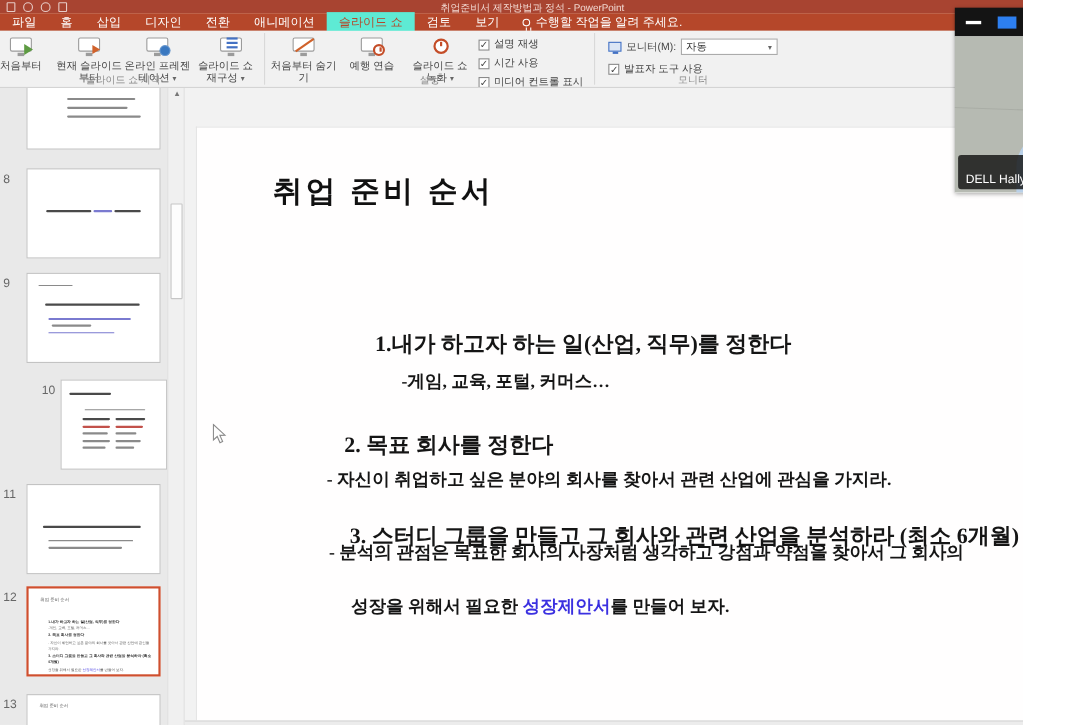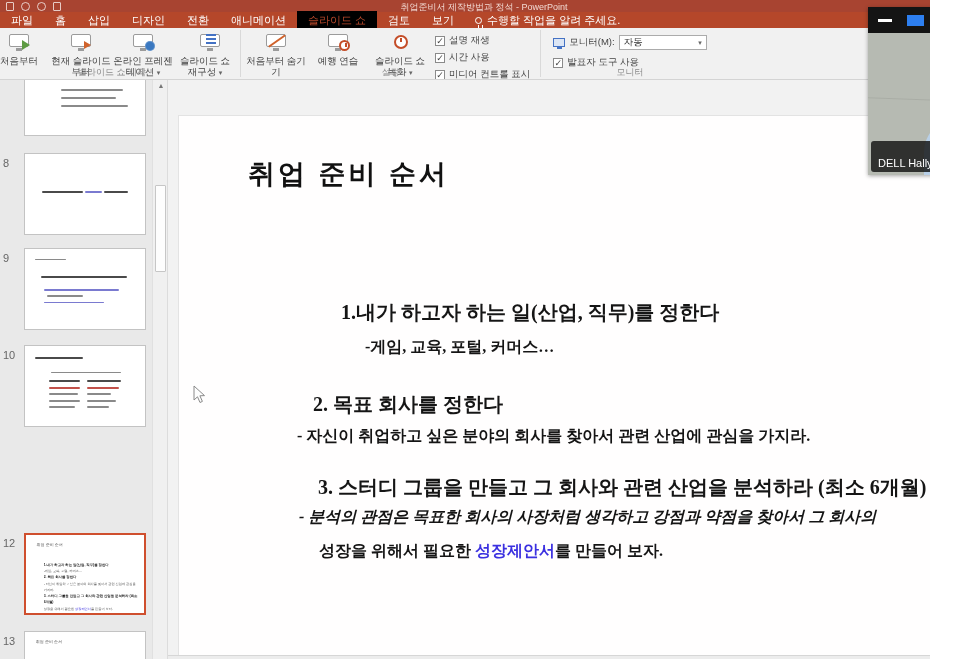--- a/index.html
+++ b/index.html
@@ -10,21 +10,21 @@
   
   .titlebar { position:absolute; left:0; top:0; width:968px; height:12px; background:#a84431; overflow:hidden; }
   .qat { position:absolute; left:6px; top:2px; display:flex; gap:7px; }
   .qat-ic { width:8px; height:9px; border:1px solid rgba(255,255,255,.85); border-radius:1px; opacity:.85; }
   .qat-ic.round { border-radius:50%; width:9px; }
   .doc-title { position:absolute; left:0; right:0; top:1px; text-align:center; color:#f2d9d2; font-size:9px; }
 
   
   .tabs { position:absolute; left:0; top:12px; width:968px; height:16px; background:#b5472a; display:flex; align-items:center; font-size:11px; color:#fff; }
   .tab { padding:2px 11px 1px; display:flex; align-items:center; cursor:default; white-space:nowrap; }
-  .tab.active { background:#000000; color:#b5472a; }
+  .tab.active { background:#5eead4; color:#b5472a; }
   .tellme { display:flex; align-items:center; gap:5px; padding:0 10px; white-space:nowrap; }
   .bulb { width:7px; height:7px; border:1px solid #fff; border-radius:50%; position:relative; }
   .bulb:after { content:""; position:absolute; left:2px; top:7px; width:3px; height:3px; border-left:1px solid #fff; border-right:1px solid #fff; }
 
   
   .ribbon { position:absolute; left:0; top:28px; width:968px; height:52px; background:#f1f1f1; border-bottom:1px solid #d4d4d4; display:flex; overflow:hidden; }
   .rgroup { position:relative; display:flex; align-items:flex-start; padding:2px 4px 10px; }
   .rgroup .glabel { position:absolute; bottom:0px; left:0; right:0; text-align:center; font-size:9px; color:#8a8a8a; }
   .gsep { width:1px; background:#d9d9d9; margin:2px 0; }
   .rbtn { width:62px; display:flex; flex-direction:column; align-items:center; padding-top:2px; }
@@ -253,38 +253,46 @@
         <div class="tnum">9</div>
         <div class="thumb">
           <div class="bar" style="left:8%;top:12%;width:26%;height:1.5px;"></div>
           <div class="bar dk" style="left:13%;top:34%;width:72%;"></div>
           <div class="bar bl" style="left:16%;top:50%;width:62%;height:1.5px;"></div>
           <div class="bar" style="left:18%;top:58%;width:30%;height:1.5px;"></div>
           <div class="bar bl" style="left:16%;top:66%;width:50%;height:1.5px;"></div>
         </div>
       </div>
 
-      <div class="trow" style="top:265px;">
+      <div class="trow" style="top:265px;padding-left:35px;">
         <div class="tnum">10</div>
         <div class="thumb">
           <div class="bar dk" style="left:8%;top:14%;width:40%;"></div>
           <div class="bar" style="left:22%;top:32%;width:58%;height:1.5px;"></div>
           <div class="bar dk" style="left:20%;top:42%;width:26%;"></div>
             <div class="bar dk" style="left:52%;top:42%;width:28%;"></div>
           <div class="bar rd" style="left:20%;top:51%;width:26%;"></div>
             <div class="bar rd" style="left:52%;top:51%;width:26%;"></div>
           <div class="bar" style="left:20%;top:59%;width:24%;"></div>
             <div class="bar" style="left:52%;top:59%;width:20%;"></div>
           <div class="bar" style="left:20%;top:67%;width:26%;"></div>
             <div class="bar" style="left:52%;top:67%;width:24%;"></div>
           <div class="bar" style="left:20%;top:75%;width:22%;"></div>
             <div class="bar" style="left:52%;top:75%;width:18%;"></div>
         </div>
       </div>
 
+      <div class="trow" style="top:360px;">
+        <div class="tnum">11</div>
+        <div class="thumb">
+          <div class="bar dk" style="left:12%;top:46%;width:74%;"></div>
+          <div class="bar" style="left:16%;top:62%;width:64%;height:1.5px;"></div>
+          <div class="bar" style="left:16%;top:70%;width:56%;height:1.5px;"></div>
+        </div>
+      </div>
 
       <div class="trow" style="top:453px;">
         <div class="tnum">12</div>
         <div class="thumb sel">
           <div class="mini-title">취업 준비 순서</div>
           <div class="mini-body">
             <b>1.내가 하고자 하는 일(산업, 직무)를  정한다</b>
             <div>-게임, 교육, 포털, 커머스…</div>
             <b>2. 목표  회사를  정한다</b>
             <div>- 자신이 취업하고 싶은 분야의 회사를 찾아서 관련 산업에 관심을  가지라.</div>
@@ -312,21 +320,21 @@
       <div class="slide">
         <div class="s-title">취업 준비 순서</div>
 
         <div class="s-line s-h" style="left:162px;top:183px;">1.내가 하고자 하는 일(산업, 직무)를  정한다</div>
         <div class="s-line s-s" style="left:186px;top:221px;">-게임, 교육, 포털, 커머스…</div>
 
         <div class="s-line s-h" style="left:134px;top:275px;">2. 목표  회사를  정한다</div>
         <div class="s-line s-s" style="left:118px;top:310px;">- 자신이 취업하고 싶은 분야의 회사를 찾아서 관련 산업에 관심을  가지라.</div>
 
         <div class="s-line s-h" style="left:139px;top:358px;">3. 스터디 그룹을 만들고 그 회사와 관련 산업을 분석하라 (최소 6개월)</div>
-        <div class="s-line s-s" style="left:120px;top:391px;font-style:italic;">- 분석의 관점은 목표한 회사의 사장처럼 생각하고 강점과 약점을 찾아서 그 회사의</div>
+        <div class="s-line s-s" style="left:120px;top:376px;">- 분석의 관점은 목표한 회사의 사장처럼 생각하고 강점과 약점을 찾아서 그 회사의</div>
         <div class="s-line s-s" style="left:140px;top:425px;">
           <span>성장을 위해서 필요한 </span><span class="lk">성장제안서</span><span>를 만들어 보자.</span>
         </div>
       </div>
       <div class="bottomstrip"></div>
       <svg class="cursor" width="14" height="19" viewBox="0 0 14 19">
         <polygon points="1,1 1,15 4.5,11.8 7,17.5 9.4,16.4 6.9,10.8 11.5,10.6" fill="#fdfdfd" stroke="#8a8a8a" stroke-width="1"></polygon>
       </svg>
     </div>
   </div>

